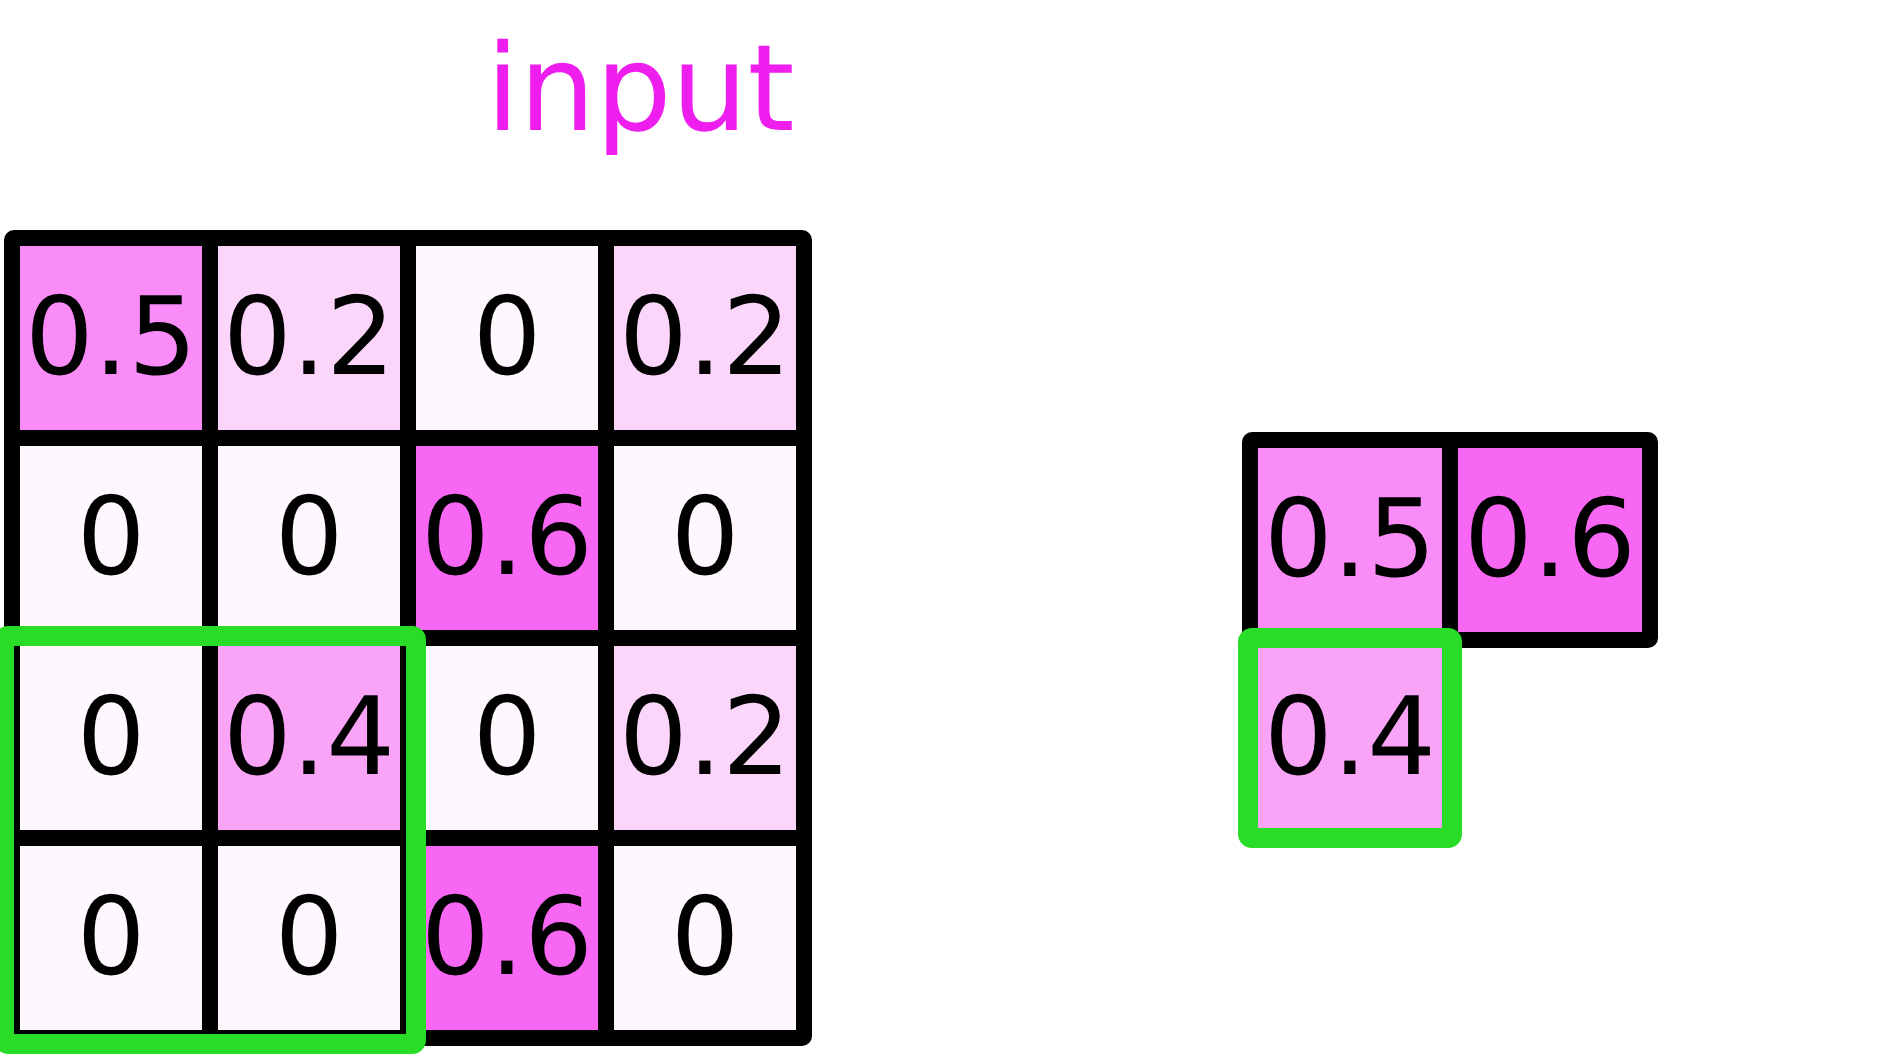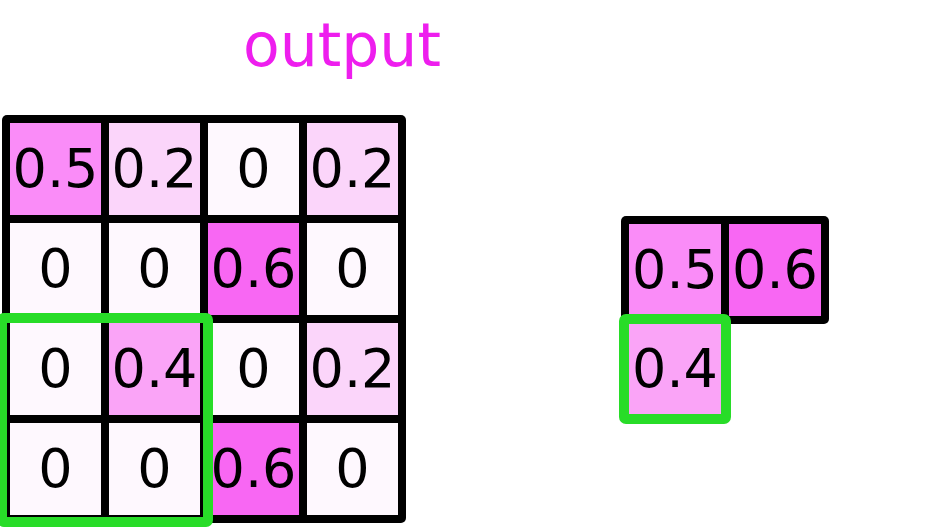--- a/index.html
+++ b/index.html
@@ -77,21 +77,21 @@
     font-size: 54px;
     color: #000000;
     line-height: 1;
   }
 </style>
 </head>
 <body>
 
 <div class="stage">
 
-  <div class="title title-input" style="color: rgb(238, 30, 238);">output</div>
+  <div class="title title-input" style="color: rgb(238, 30, 238);">input</div>
 
 
   <div class="grid input-grid">
     <div class="cell" style="background-color: rgb(250, 140, 248);">0.5</div>
     <div class="cell" style="background-color: rgb(251, 213, 250);">0.2</div>
     <div class="cell" style="background-color: rgb(254, 248, 254);">0</div>
     <div class="cell" style="background-color: rgb(251, 213, 250);">0.2</div>
     <div class="cell" style="background-color: rgb(254, 248, 254);">0</div>
     <div class="cell" style="background-color: rgb(254, 248, 254);">0</div>
     <div class="cell" style="background-color: rgb(248, 103, 243);">0.6</div>

